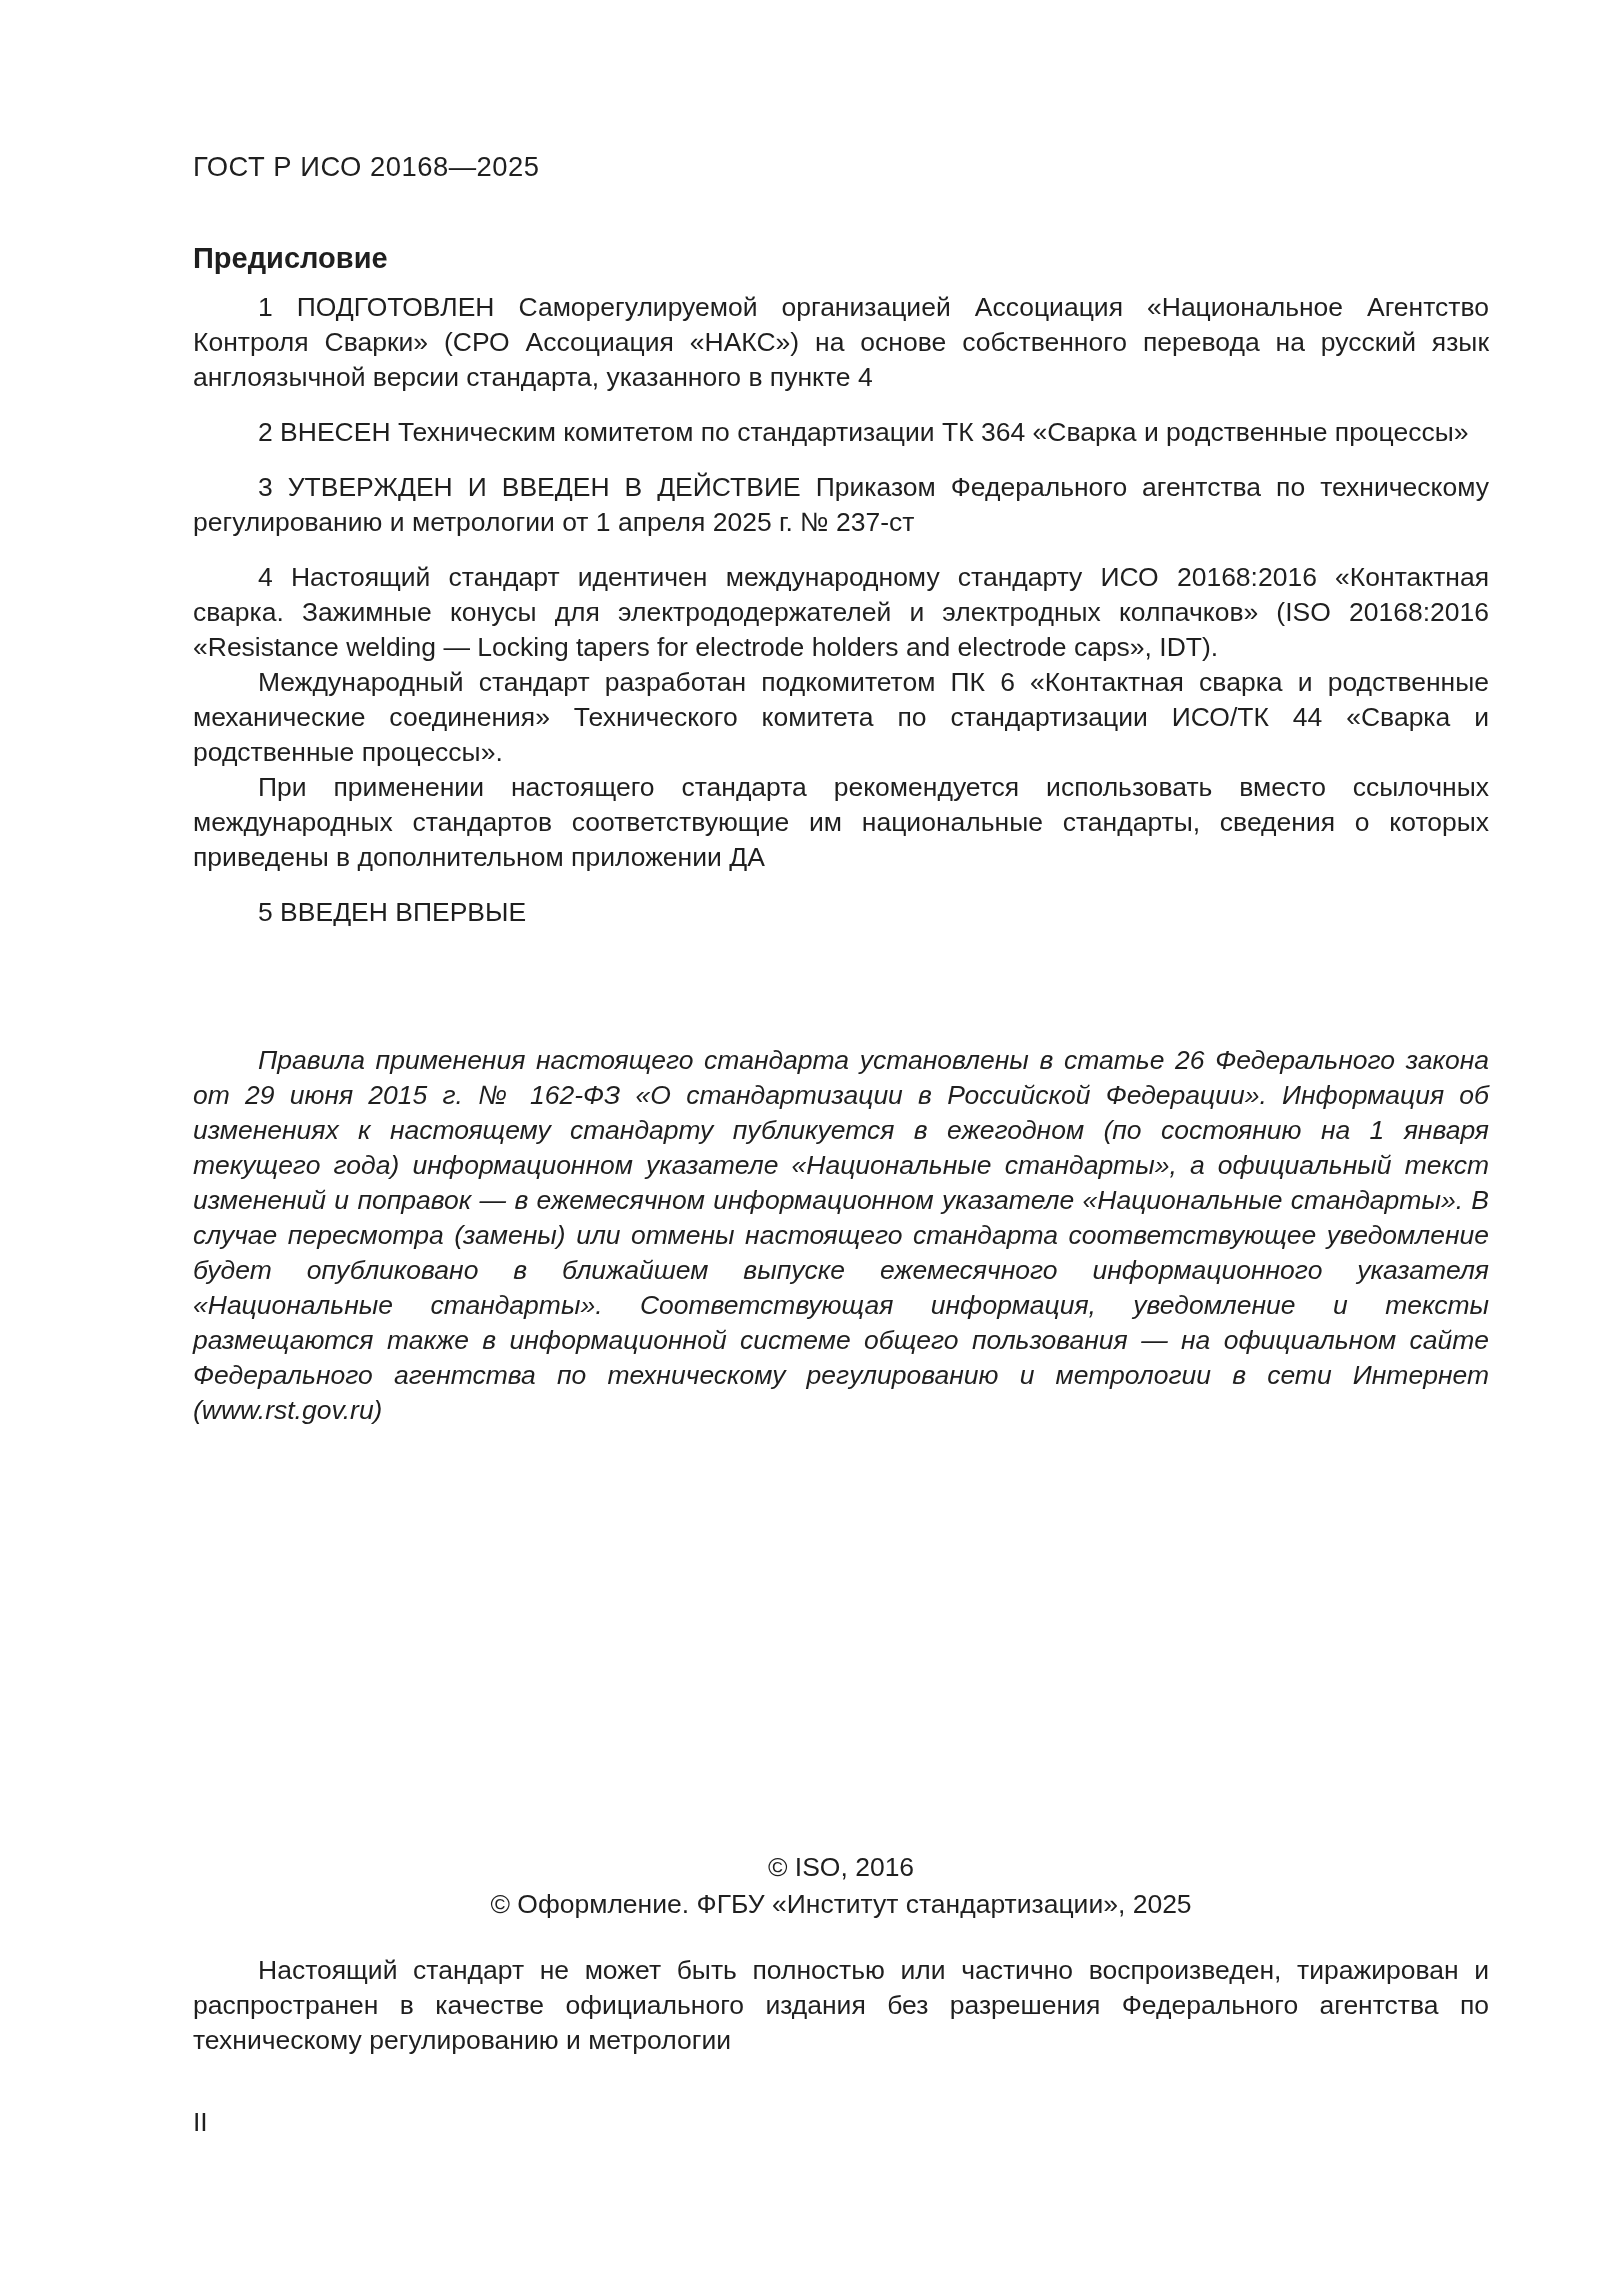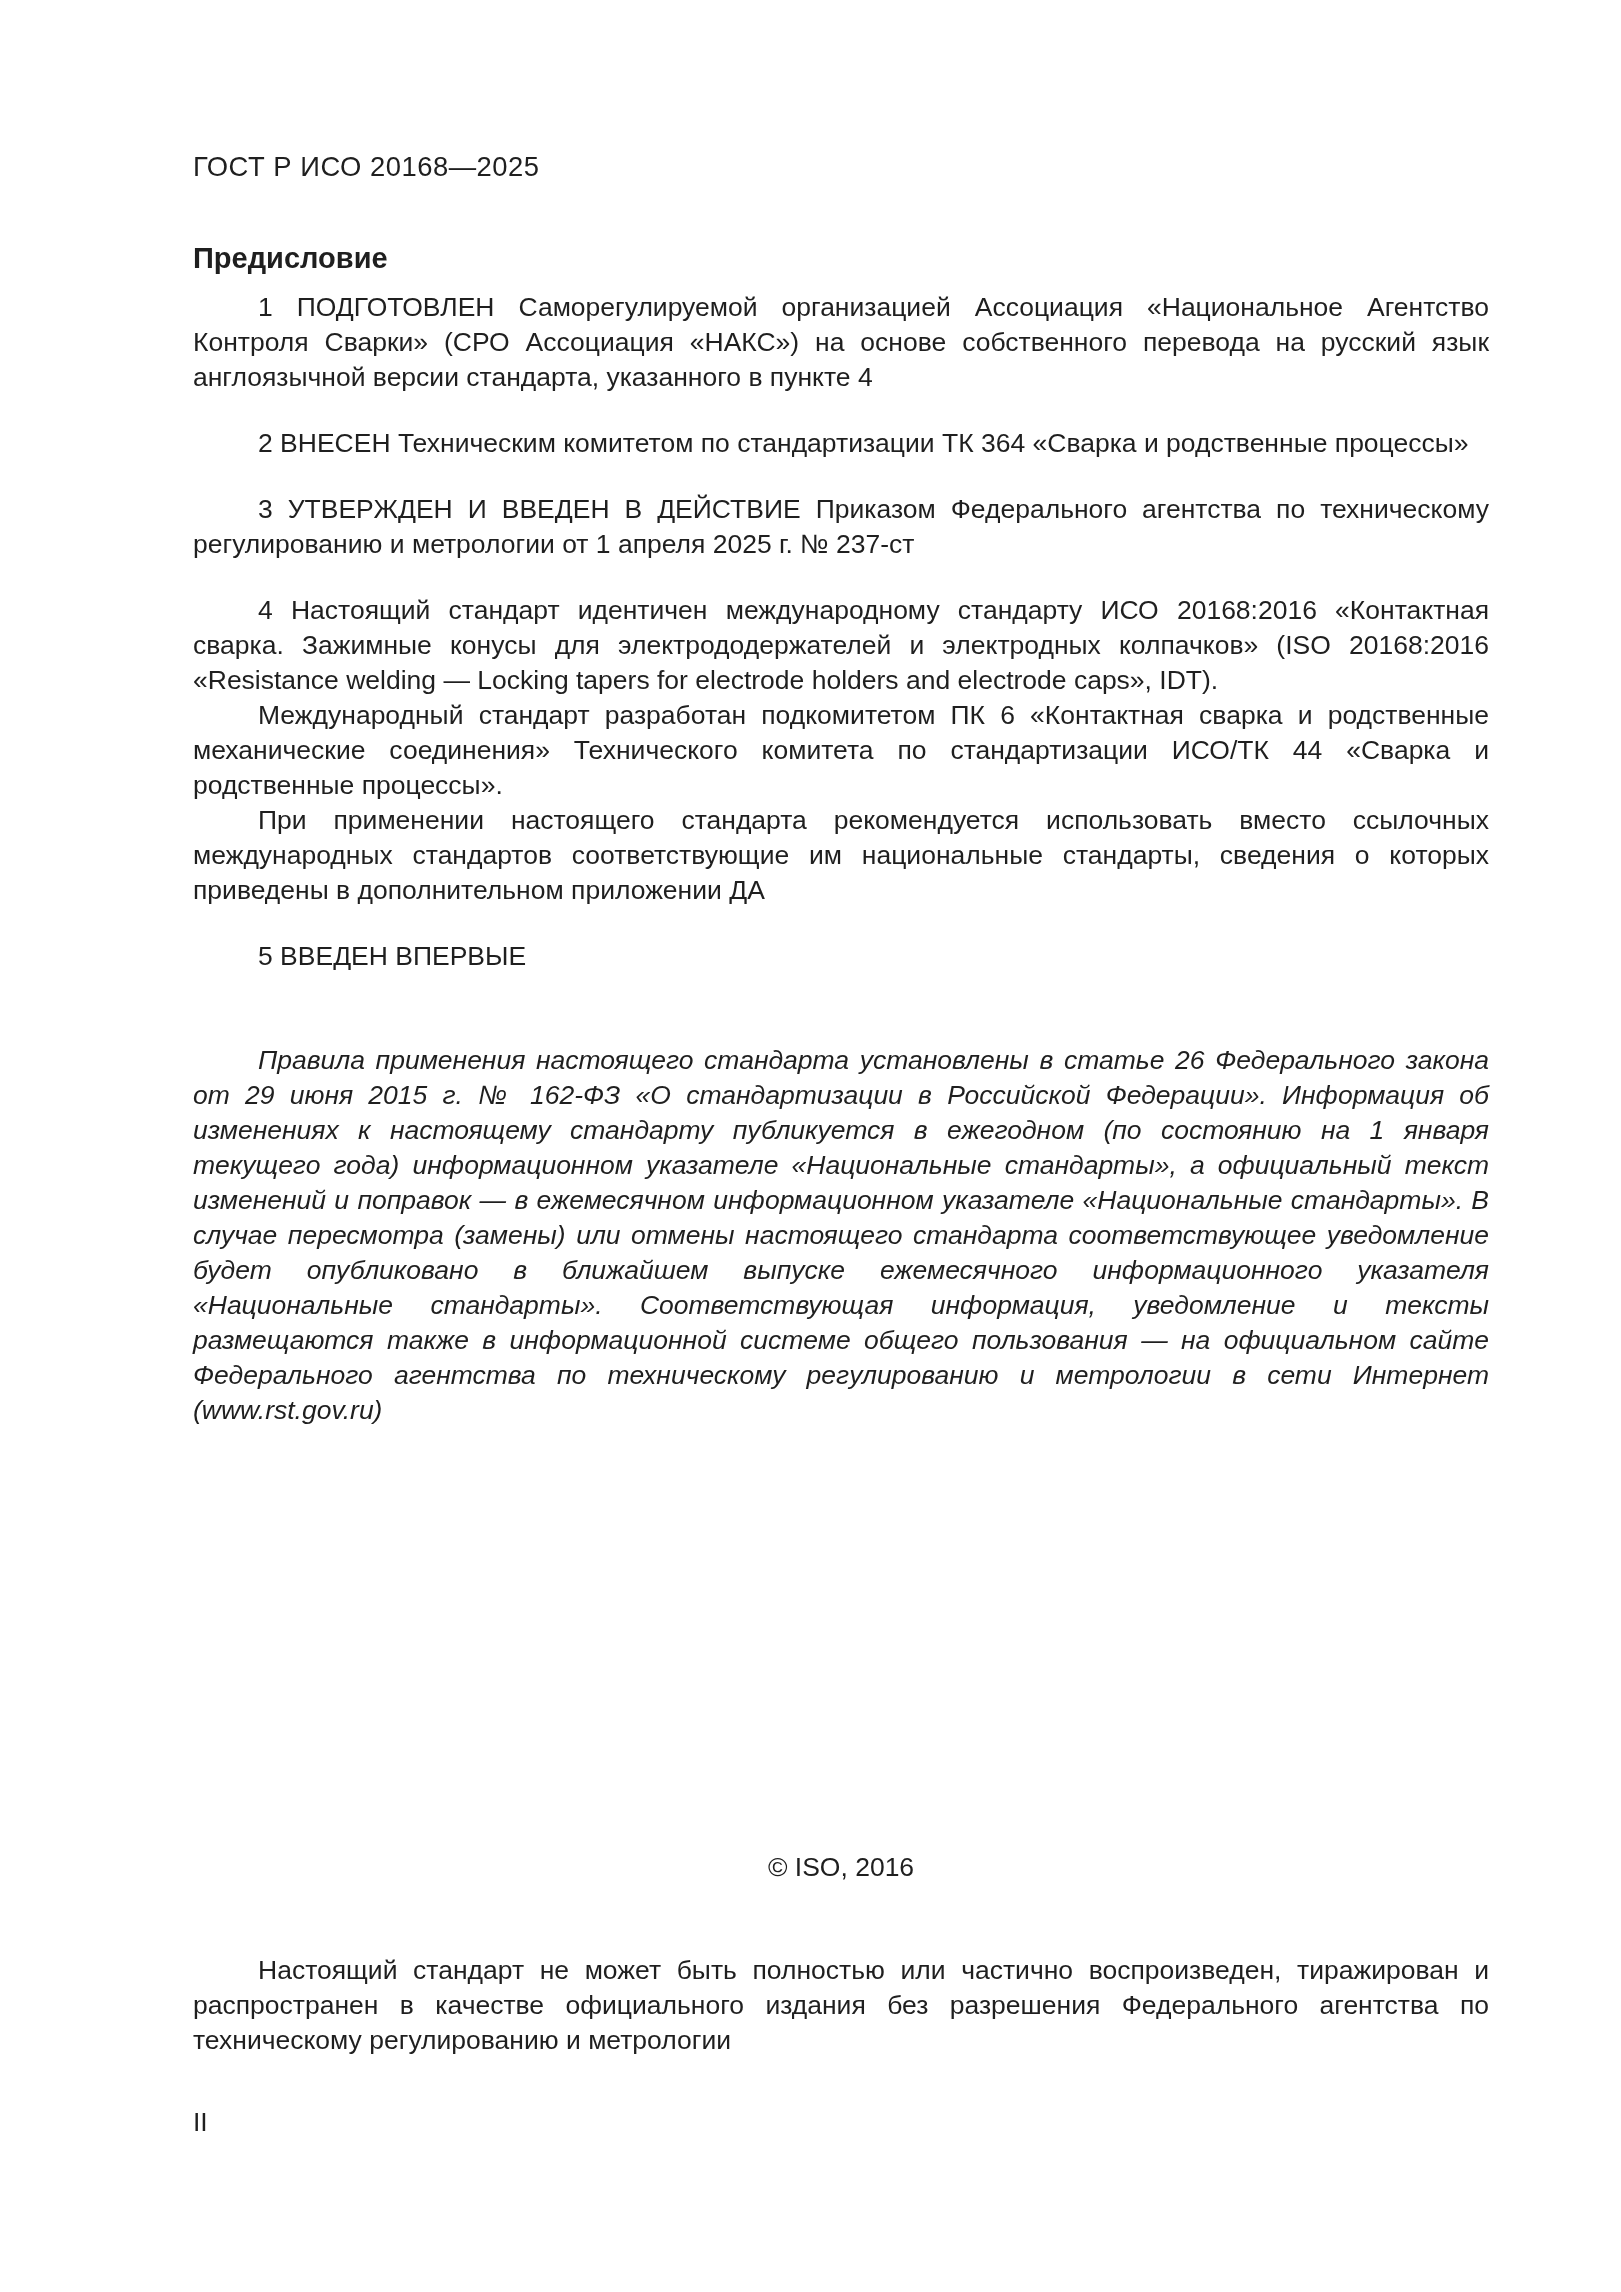--- a/index.html
+++ b/index.html
@@ -34,21 +34,21 @@
   .foreword {
     top: 290px;
     font-size: 26.5px;
     line-height: 35px;
   }
   .para {
     text-align: justify;
     text-indent: 65px;
     hyphens: auto;
   }
-  .foreword .para.gap { margin-top: 31px; }
+  .foreword .para.gap { margin-top: 20px; }
   .foreword .para:first-child { margin-top: 0; }
   .legal-notice {
     top: 1043px;
     font-size: 26.5px;
     line-height: 35px;
     font-style: italic;
     text-align: justify;
     text-indent: 65px;
     hyphens: auto;
   }
@@ -87,18 +87,19 @@
   <p class="para gap">4 Настоящий стандарт идентичен международному стандарту ИСО 20168:2016 «Контактная сварка. Зажимные конусы для электрододержателей и электродных колпачков» (ISO 20168:2016 «Resistance welding — Locking tapers for electrode holders and electrode caps», IDT).</p>
   <p class="para">Международный стандарт разработан подкомитетом ПК 6 «Контактная сварка и родственные механические соединения» Технического комитета по стандартизации ИСО/ТК 44 «Сварка и родственные процессы».</p>
   <p class="para">При применении настоящего стандарта рекомендуется использовать вместо ссылочных международных стандартов соответствующие им национальные стандарты, сведения о которых приведены в дополнительном приложении ДА</p>
   <p class="para gap">5 ВВЕДЕН ВПЕРВЫЕ</p>
 </div>
 
 <p class="col legal-notice">Правила применения настоящего стандарта установлены в статье 26 Федерального закона от 29 июня 2015 г. № 162-ФЗ «О стандартизации в Российской Федерации». Информация об изменениях к настоящему стандарту публикуется в ежегодном (по состоянию на 1 января текущего года) информационном указателе «Национальные стандарты», а официальный текст изменений и поправок — в ежемесячном информационном указателе «Национальные стандарты». В случае пересмотра (замены) или отмены настоящего стандарта соответствующее уведомление будет опубликовано в ближайшем выпуске ежемесячного информационного указателя «Национальные стандарты». Соответствующая информация, уведомление и тексты размещаются также в информационной системе общего пользования — на официальном сайте Федерального агентства по техническому регулированию и метрологии в сети Интернет (www.rst.gov.ru)</p>
 
 <div class="col copyright">
   <div>© ISO, 2016</div>
+  <div>© Оформление. ФГБУ «Институт стандартизации», 2025</div>
 </div>
 
 <p class="col restriction">Настоящий стандарт не может быть полностью или частично воспроизведен, тиражирован и распространен в качестве официального издания без разрешения Федерального агентства по техническому регулированию и метрологии</p>
 
 <div class="col page-number">II</div>
 
 
 </body></html>

